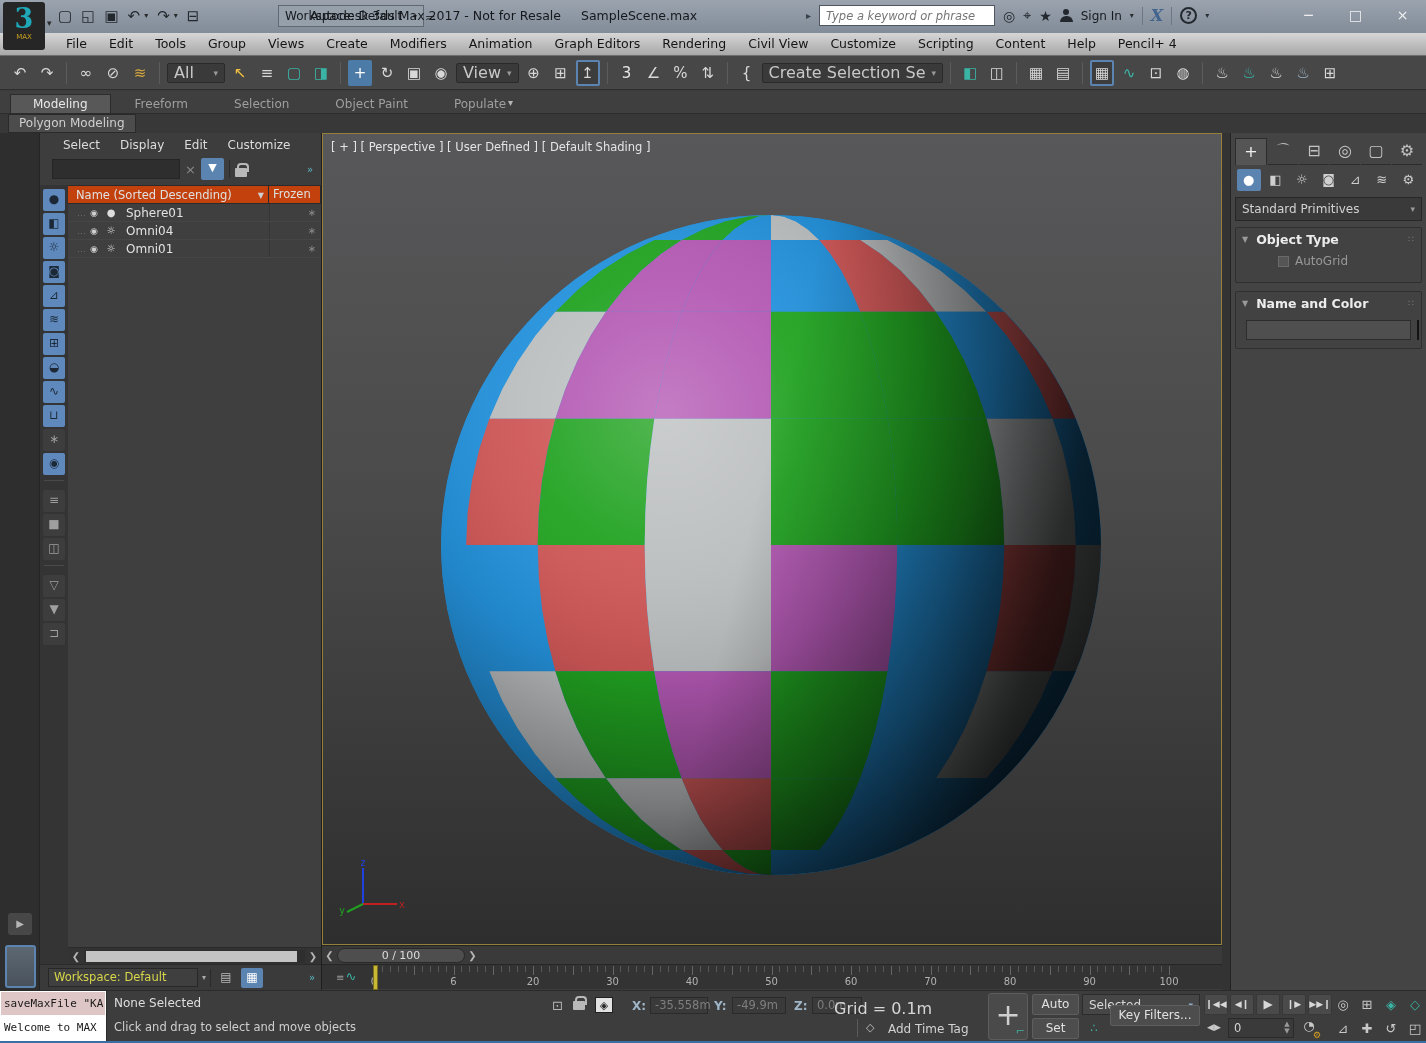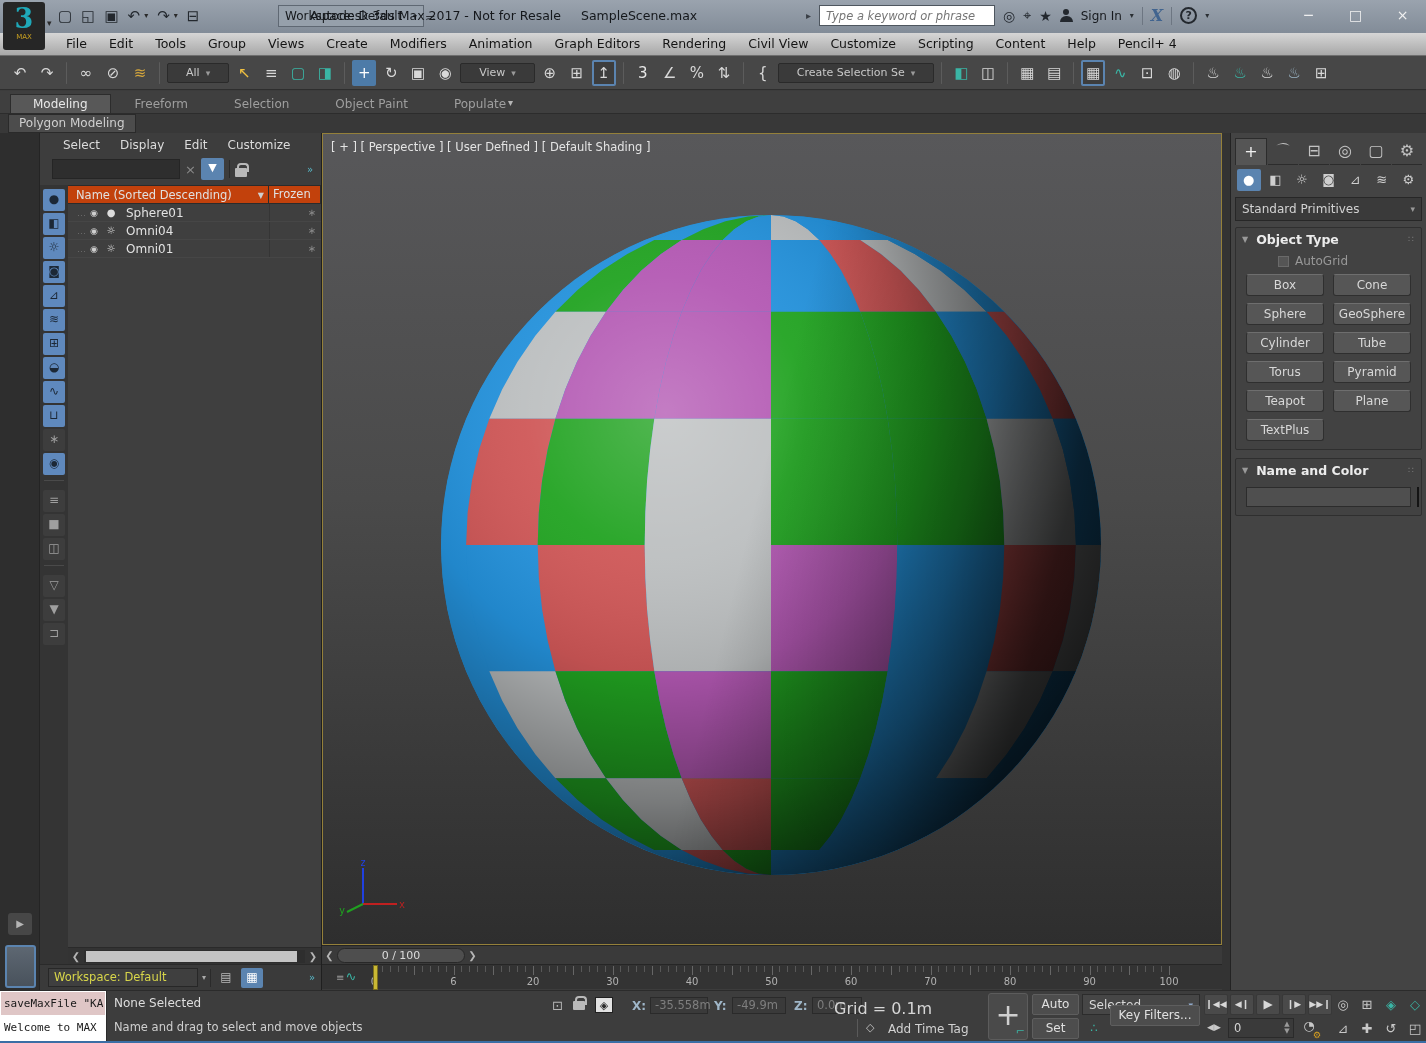--- a/index.html
+++ b/index.html
@@ -54,22 +54,22 @@
              background:linear-gradient(#d6d6d6,#a8a8a8); border-bottom:1px solid #6e6e6e;
              display:flex; align-items:center; padding-left:55px; }
   .menu-item { font-size:12.5px; color:#141414; padding:0 11px; line-height:22px; cursor:default; }
 
   
   .toolbar { position:absolute; left:0; top:56px; width:1426px; height:34px; background:#474747;
              border-bottom:1px solid #2e2e2e; display:flex; align-items:center; padding-left:8px; gap:3px; }
   .tb-it { display:inline-flex; align-items:center; justify-content:center; min-width:24px;
            height:26px; color:#d8d8d8; font-size:15px; border-radius:2px; }
   .tb-it.sep { min-width:1px; width:1px; height:22px; background:#5c5c5c; margin:0 4px; }
-  .tb-it.dropdown { background:#3a3a3a; border:1px solid #2a2a2a; font-size:11px; color:#c8c8c8;
-                    padding:0 18px; height:20px; min-width:58px; justify-content:space-between; }
+  .tb-it.dropdown { background:#3a3a3a; border:1px solid #2a2a2a; font-size:16px; color:#c8c8c8;
+                    padding:0 6px; height:20px; min-width:58px; justify-content:space-between; }
   .tb-it.dropdown:after { content:"▾"; font-size:9px; color:#9a9a9a; margin-left:6px; }
   .tb-it.active { background:#4d7ba8; color:#fff; }
   .tb-it.boxed { border:2px solid #5b84b0; background:#3d3d3d; }
 
   
   .ribbon { position:absolute; left:0; top:91px; width:1426px; height:42px; background:#3f3f3f; }
   .ribbon-tabs { display:flex; align-items:flex-end; height:22px; padding-left:10px; gap:2px; }
   .ribbon-tab { font-size:12px; color:#9f9f9f; padding:2px 22px; }
   .ribbon-tab.active { background:#585858; color:#e8e8e8; border:1px solid #2c2c2c; border-bottom:none; }
   .ribbon-config { color:#b5b5b5; font-size:10px; padding:2px 8px; }
@@ -744,34 +744,20 @@
       <div class="rollout">
         <div class="rollout-head">
           <span class="tri">▼</span>
           <span class="rtitle">Object Type</span>
           <span class="grip">∷</span>
         </div>
         <div class="autogrid-row">
           <span class="checkbox"></span>
           <span class="autogrid-label">AutoGrid</span>
         </div>
-        <div class="obj-grid">
-
-        <span class="obj-btn">Box</span>
-            <span class="obj-btn">Cone</span>
-            <span class="obj-btn">Sphere</span>
-            <span class="obj-btn">GeoSphere</span>
-            <span class="obj-btn">Cylinder</span>
-            <span class="obj-btn">Tube</span>
-            <span class="obj-btn">Torus</span>
-            <span class="obj-btn">Pyramid</span>
-            <span class="obj-btn">Teapot</span>
-            <span class="obj-btn">Plane</span>
-            <span class="obj-btn">TextPlus</span>
-          </div>
       </div>
       <div class="rollout">
         <div class="rollout-head">
           <span class="tri">▼</span>
           <span class="rtitle">Name and Color</span>
           <span class="grip">∷</span>
         </div>
         <div class="nc-row">
           <input class="nc-input" value="" style="">
           <span class="nc-swatch" id="nc-swatch" style="background: rgb(31, 168, 140);"></span>
@@ -779,21 +765,21 @@
       </div>
     </div>
   </div>
 
   <div class="statusbar">
     <div class="listener">
       <div class="l1">saveMaxFile "KA</div>
       <div class="l2">Welcome to MAX</div>
     </div>
     <div class="sel-status">None Selected</div>
-    <div class="prompt-line">Name and drag to select and move objects</div>
+    <div class="prompt-line">Click and drag to select and move objects</div>
     <div class="st-icons">
       <span class="st-ic">⊡</span>
       <span class="icon-lock" style="margin-top:0;"></span>
       <span class="abs-box">◈</span>
     </div>
     <span class="coord-label" style="left:632px;">X:</span>
     <span class="coord-field" style="left:650px;width:58px;">-35.558m</span>
     <span class="coord-label" style="left:714px;">Y:</span>
     <span class="coord-field" style="left:732px;width:54px;">-49.9m</span>
     <span class="coord-label" style="left:794px;">Z:</span>

